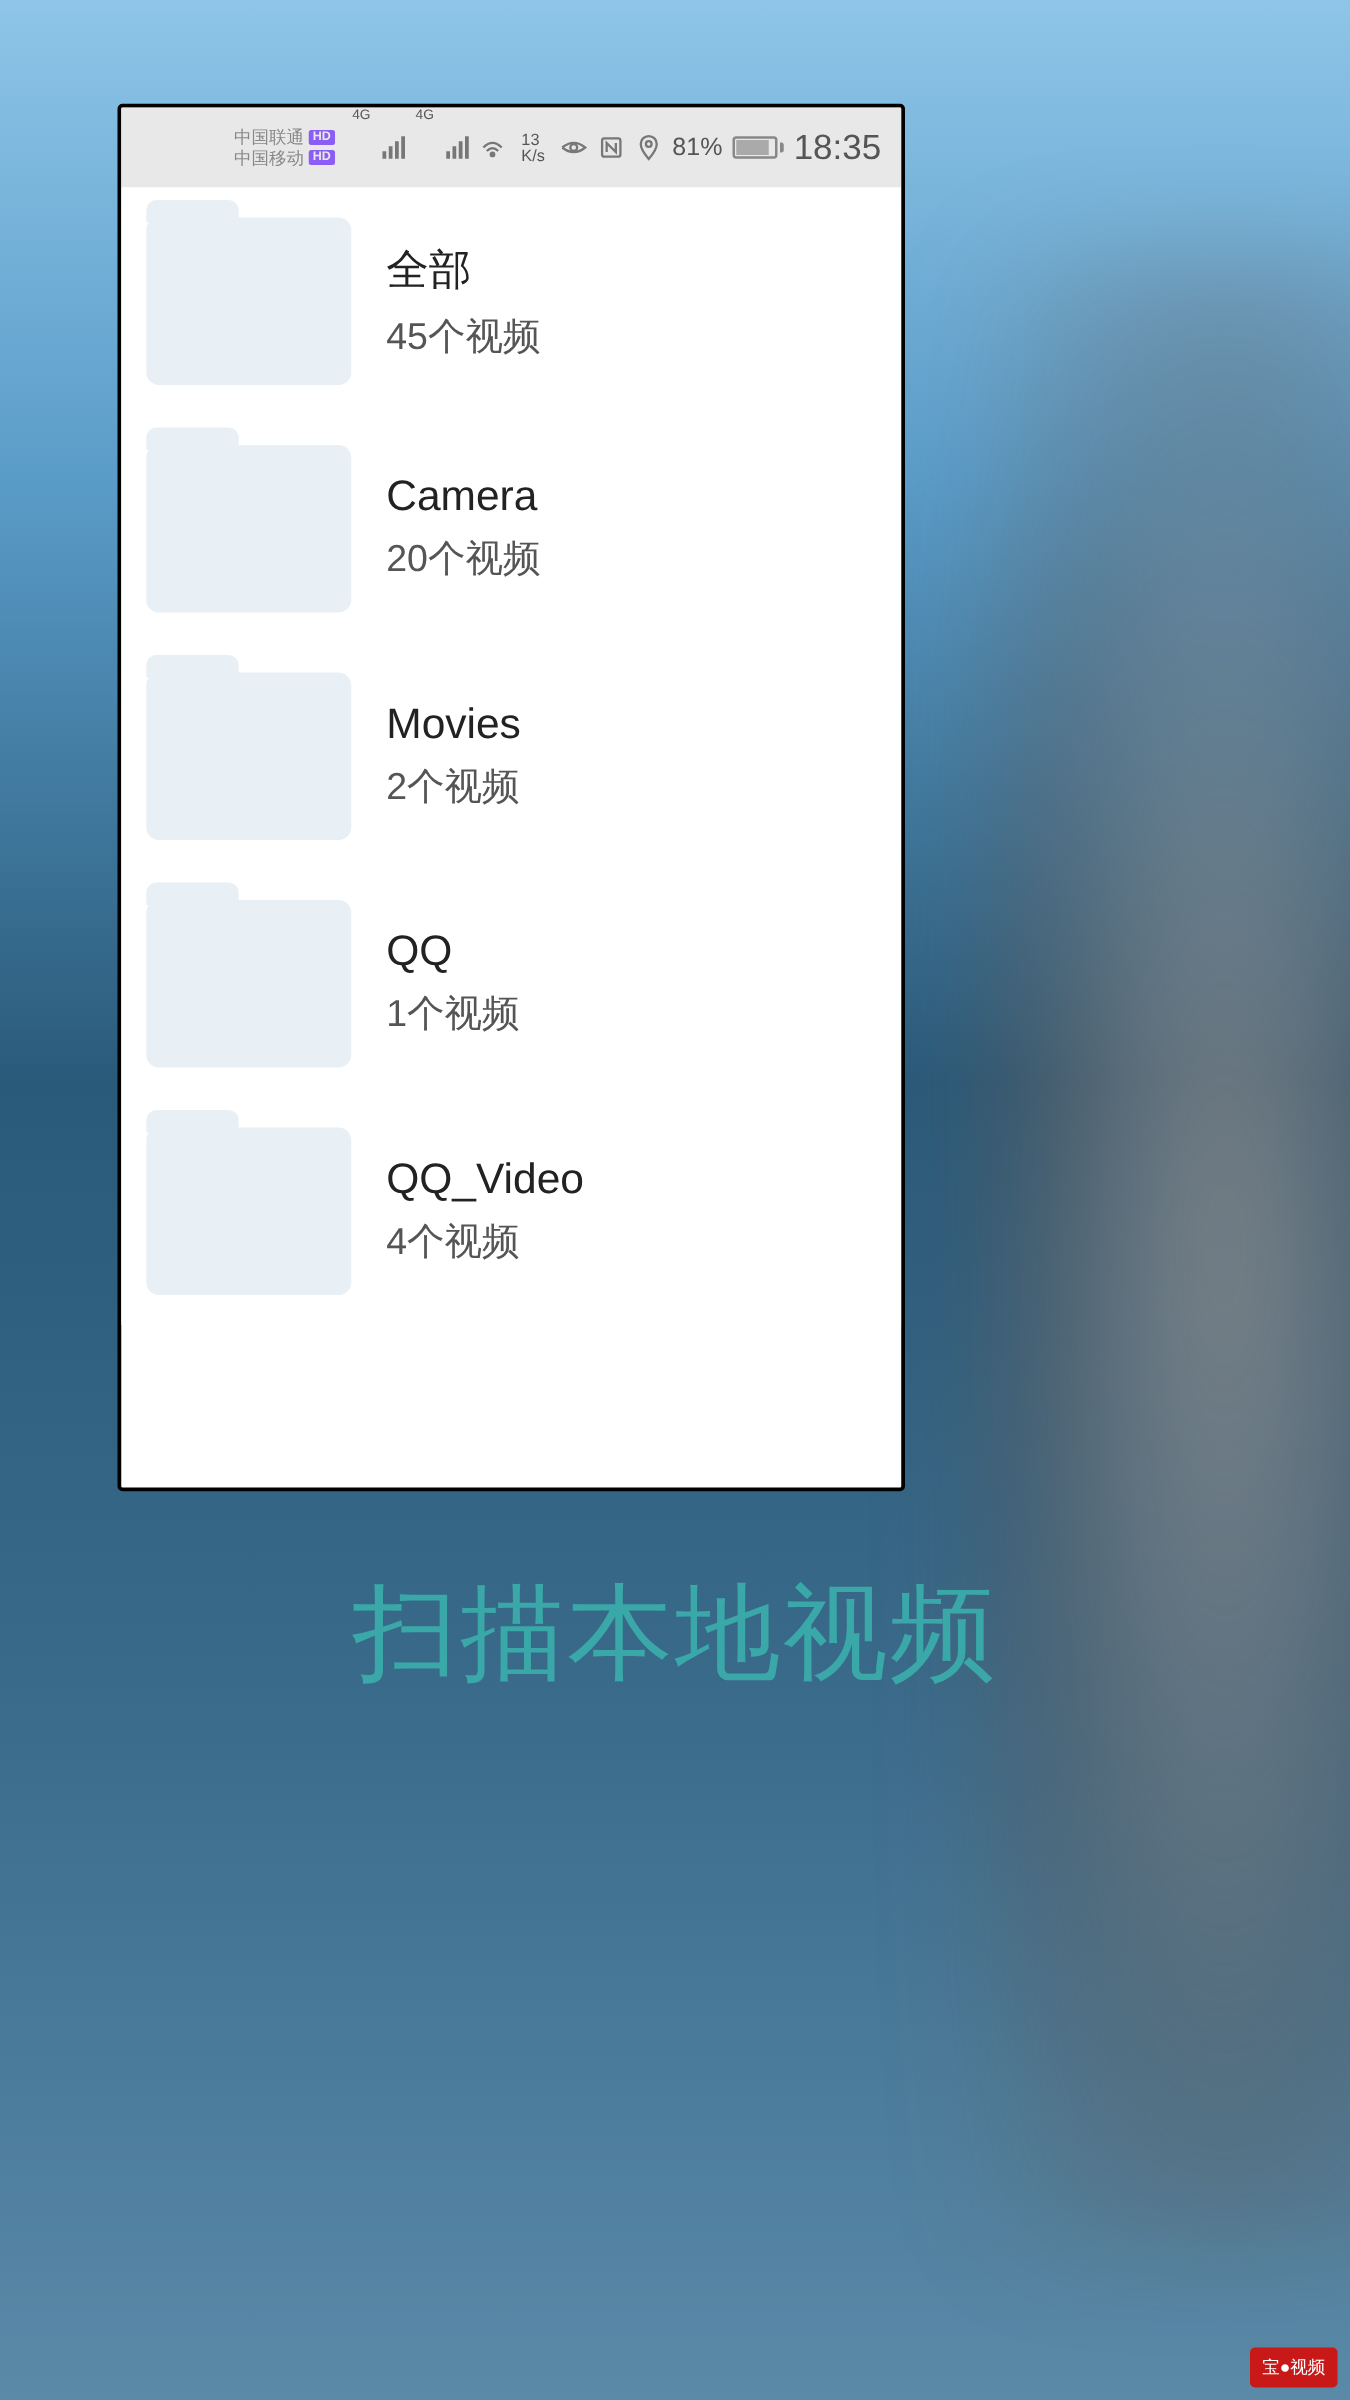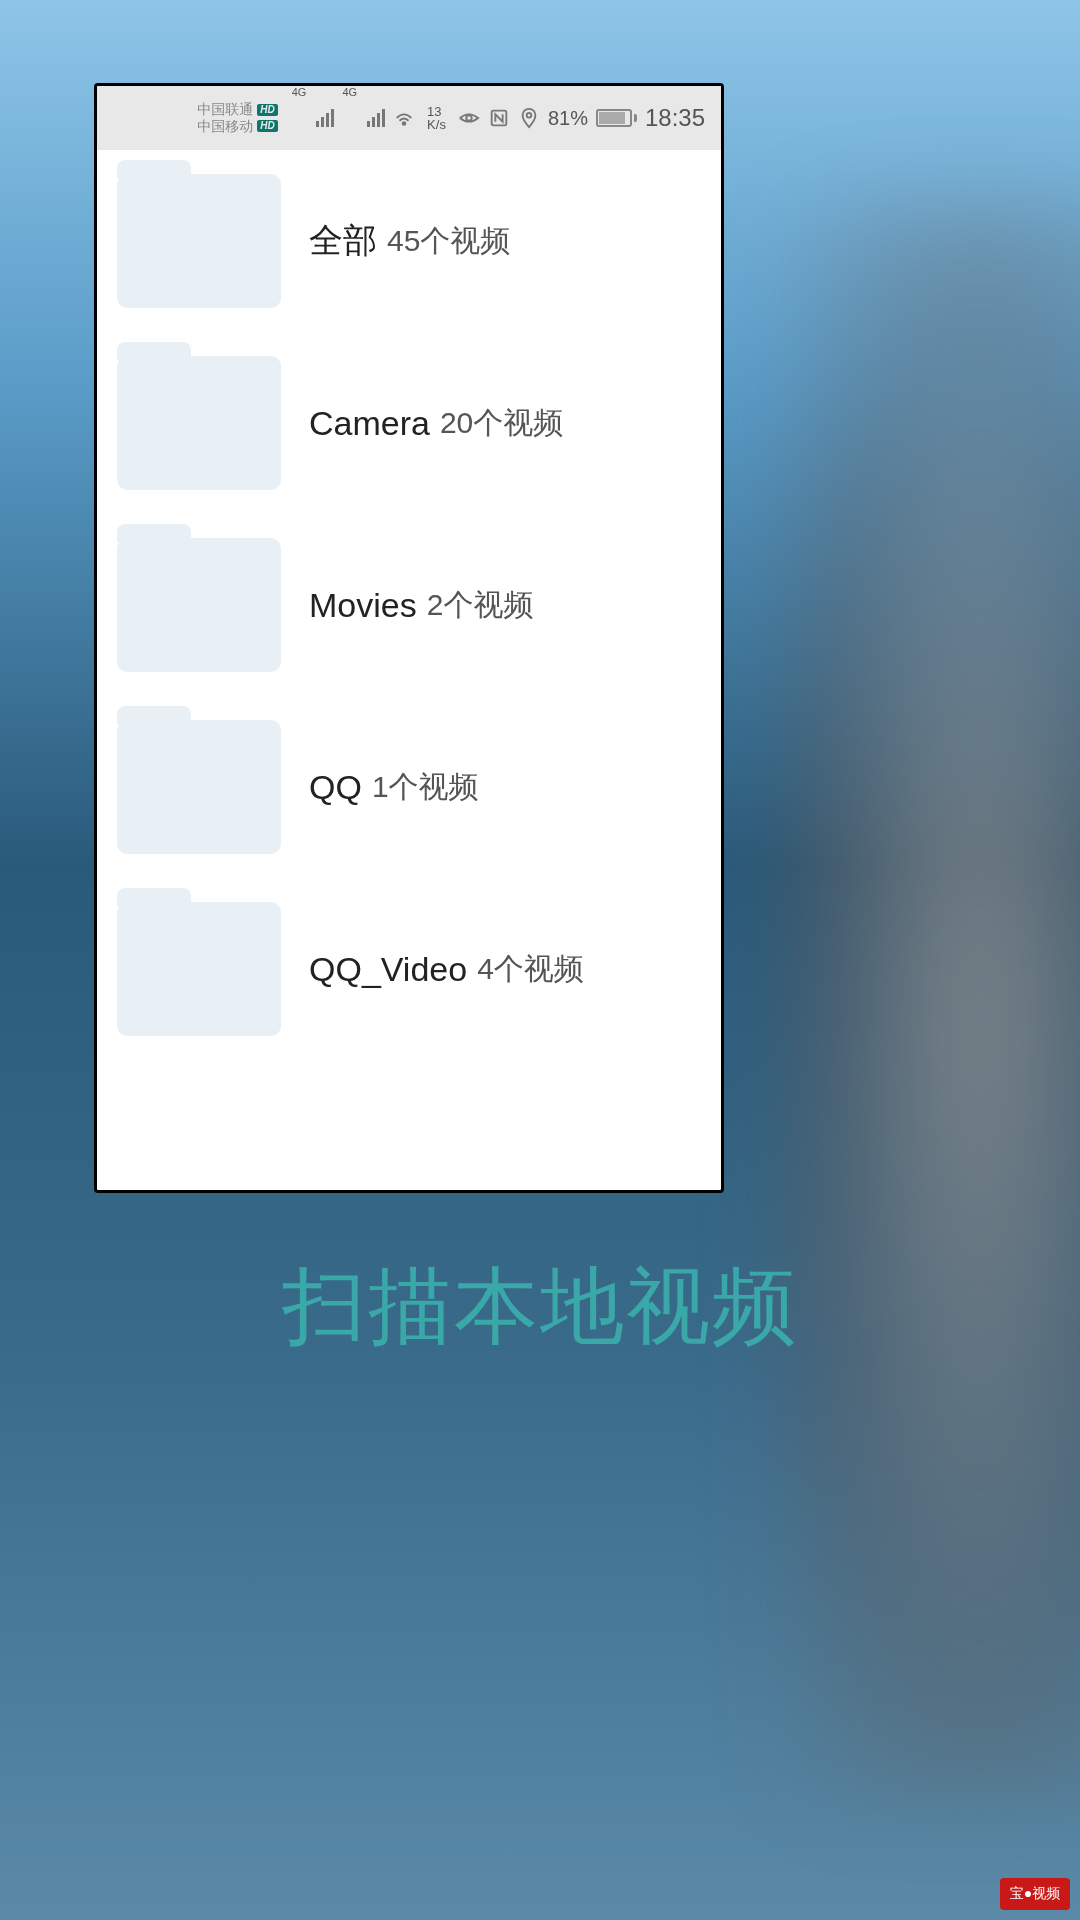--- a/index.html
+++ b/index.html
@@ -45,27 +45,26 @@
     .carrier-stack {
       display: flex;
       flex-direction: column;
       font-size: 14px;
       line-height: 1.2;
       margin-right: 6px;
       color: #888;
     }
     .carrier-row { display: flex; align-items: center; gap: 4px; }
     .hd-badge {
-      background: #0f766e;
+      background: #8b5cf6;
       color: #e8e8e8;
       font-size: 10px;
       padding: 0 3px;
       border-radius: 2px;
       font-weight: bold;
-      font-style: italic;
     }
     .signal-group { display: flex; align-items: flex-end; gap: 2px; }
     .signal-bar { width: 3px; background: #777; }
     .signal-superscript { font-size: 11px; margin-right: 2px; align-self: flex-start; }
     .speed-stack { display: flex; flex-direction: column; font-size: 13px; line-height: 1; margin: 0 4px; }
     .status-icon { width: 22px; height: 22px; }
     .battery { display: flex; align-items: center; gap: 2px; }
     .battery-body {
       width: 36px; height: 18px; border: 2px solid #888; border-radius: 3px;
       position: relative;
@@ -101,21 +100,21 @@
     .folder-icon::before {
       content: '';
       position: absolute;
       top: -14px;
       left: 0;
       width: 74px;
       height: 18px;
       background: #e9f0f5;
       border-radius: 8px 8px 0 0;
     }
-    .folder-text { display: flex; flex-direction: row; gap: 10px; align-items: center; }
+    .folder-text { display: flex; flex-direction: column; gap: 10px; }
     .folder-name { font-size: 34px; color: #222; }
     .folder-count { font-size: 30px; color: #555; }
     .caption {
       position: absolute;
       left: 0; right: 0;
       top: 1250px;
       text-align: center;
       font-size: 84px;
       color: #3aa8a8;
       font-weight: 400;
@@ -189,21 +188,21 @@
       <path d="M12 2 C8 2 5 5 5 9 C5 14 12 22 12 22 C12 22 19 14 19 9 C19 5 16 2 12 2 Z"></path>
         <circle cx="12" cy="9" r="2.5"></circle>
     </svg>
     <span>81%</span>
     <div class="battery">
       <div class="battery-body">
           <div class="battery-fill"></div>
         </div>
       <div class="battery-tip"></div>
     </div>
-    <span style="font-size:24px">18:35</span>
+    <span style="font-size:28px">18:35</span>
   </div>
 
 
   <div class="folder-list">
     <div class="folder-item">
       <div class="folder-icon"></div>
       <div class="folder-text">
         <div class="folder-name">全部</div>
         <div class="folder-count">45个视频</div>
       </div>

